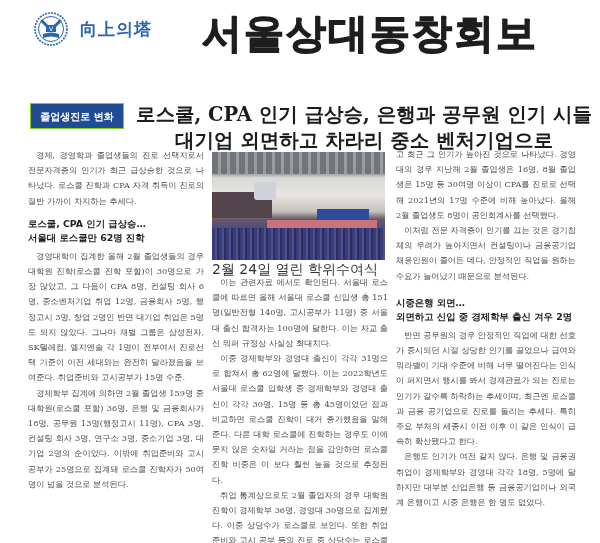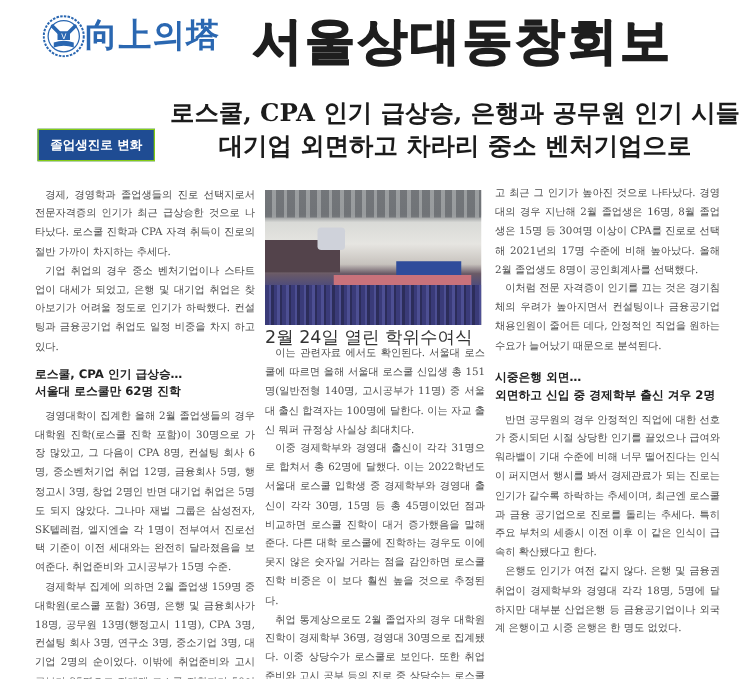--- a/index.html
+++ b/index.html
@@ -1,25 +1,25 @@
 <!DOCTYPE html>
 <html><head>
   <meta charset="utf-8">
   <style>
     * { box-sizing: border-box; margin: 0; padding: 0; }
     html, body { width: 600px; height: 543px; background: #ffffff; overflow: hidden; }
     body { font-family: "DejaVu Sans", "Liberation Sans", sans-serif; color: #222; position: relative; }
 
     .masthead { position: absolute; left: 0; top: 0; width: 600px; height: 70px; }
     .logo { position: absolute; left: 34px; top: 12px; width: 34px; height: 34px; }
-    .logo-text { position: absolute; left: 68px; top: 12px; font-family: "DejaVu Serif", serif; font-size: 26px; color: #2a67b1; letter-spacing: 1px; font-weight: bold; line-height: 34px; }
+    .logo-text { position: absolute; left: 80px; top: 12px; font-family: "DejaVu Serif", serif; font-size: 17px; color: #2a67b1; letter-spacing: 1px; font-weight: bold; line-height: 34px; }
     .paper-title { position: absolute; left: 202px; top: 8px; font-size: 40px; font-weight: 900; color: #1e1e1e; letter-spacing: 2px; line-height: 50px; font-family: "DejaVu Sans", sans-serif; -webkit-text-stroke: 1.2px #1e1e1e; }
 
     .section-badge { position: absolute; left: 30px; top: 103px; width: 94px; height: 26px; background: #1f4c93; color: #fff; font-size: 10px; font-weight: bold; text-align: center; line-height: 26px; border: 1px solid #84cc16; }
-    .headline { position: absolute; left: 128px; top: 78px; width: 472px; text-align: center; font-family: "DejaVu Serif", "Liberation Serif", serif; font-size: 19.5px; line-height: 26px; color: #1b1b1b; font-weight: 600; }
+    .headline { position: absolute; left: 128px; top: 102px; width: 472px; text-align: center; font-family: "DejaVu Serif", "Liberation Serif", serif; font-size: 19.5px; line-height: 26px; color: #1b1b1b; font-weight: 600; }
 
     .col { position: absolute; font-size: 8.2px; line-height: 15.2px; color: #4a4a4a; text-align: justify; font-family: "DejaVu Serif", serif; }
     .col p { text-indent: 1em; }
     .col-left { left: 28px; top: 148px; width: 176px; }
     .col-mid { left: 212px; top: 260px; width: 176px; }
     .col-right { left: 396px; top: 147px; width: 180px; }
     .sub { font-family: "DejaVu Sans", sans-serif; font-weight: bold; font-size: 9.4px; line-height: 14px; color: #222; text-indent: 0; margin: 8px 0 4px 0; }
 
     .photo { position: absolute; left: 212px; top: 152px; width: 173px; height: 108px; overflow: hidden;
       background: linear-gradient(180deg, #8f9295 0%, #7b7e82 18%, #d9dad7 24%, #e6e5e1 40%, #c7c2bd 55%, #6a5a66 62%, #4b4a7e 72%, #3e3f77 85%, #34345c 100%); }
@@ -49,21 +49,20 @@
 
 <div class="section-badge">졸업생진로 변화</div>
 
 <div class="headline">
   <div>로스쿨, CPA 인기 급상승, 은행과 공무원 인기 시들</div>
   <div>대기업 외면하고 차라리 중소 벤처기업으로</div>
 </div>
 
 <div class="col col-left">
   <p>경제, 경영학과 졸업생들의 진로 선택지로서 전문자격증의 인기가 최근 급상승한 것으로 나타났다. 로스쿨 진학과 CPA 자격 취득이 진로의 절반 가까이 차지하는 추세다.</p>
-  <p>기업 취업의 경우 중소 벤처기업이나 스타트업이 대세가 되었고, 은행 및 대기업 취업은 찾아보기가 어려울 정도로 인기가 하락했다. 컨설팅과 금융공기업 취업도 일정 비중을 차지 하고 있다.</p>
   <div class="sub">
     <div>로스쿨, CPA 인기 급상승…</div>
     <div>서울대 로스쿨만 62명 진학</div>
   </div>
   <p>경영대학이 집계한 올해 2월 졸업생들의 경우 대학원 진학(로스쿨 진학 포함)이 30명으로 가장 많았고, 그 다음이 CPA 8명, 컨설팅 회사 6명, 중소벤처기업 취업 12명, 금융회사 5명, 행정고시 3명, 창업 2명인 반면 대기업 취업은 5명도 되지 않았다. 그나마 재벌 그룹은 삼성전자, SK텔레컴, 엘지엔솔 각 1명이 전부여서 진로선택 기준이 이전 세대와는 완전히 달라졌음을 보여준다. 취업준비와 고시공부가 15명 수준.</p>
   <p>경제학부 집계에 의하면 2월 졸업생 159명 중 대학원(로스쿨 포함) 36명, 은행 및 금융회사가 18명, 공무원 13명(행정고시 11명), CPA 3명, 컨설팅 회사 3명, 연구소 3명, 중소기업 3명, 대기업 2명의 순이었다. 이밖에 취업준비와 고시공부가 25명으로 집계돼 로스쿨 진학자가 50여명이 넘을 것으로 분석된다.</p>
 </div>
 
 <div class="photo">
   <div class="roof"></div>

